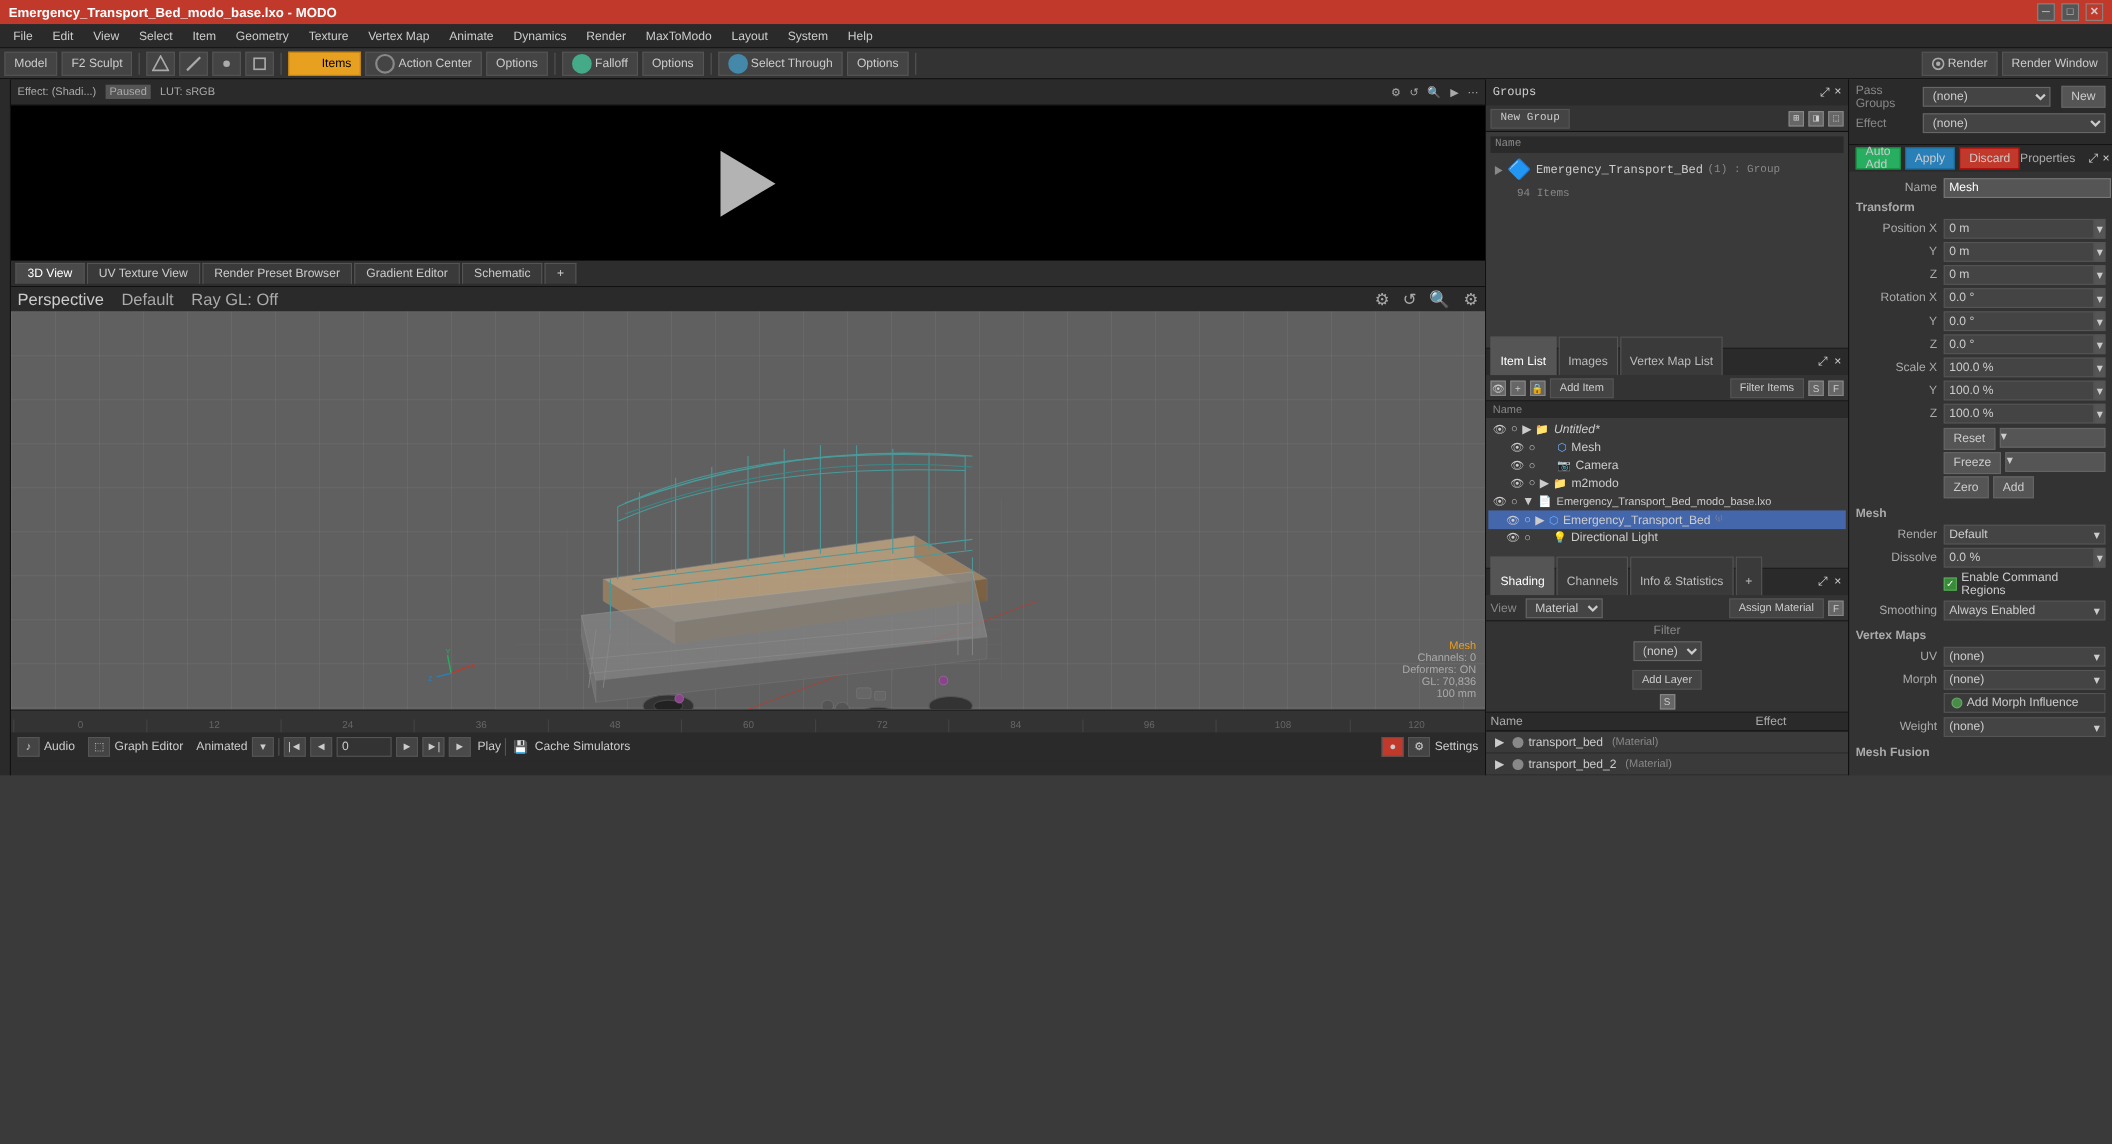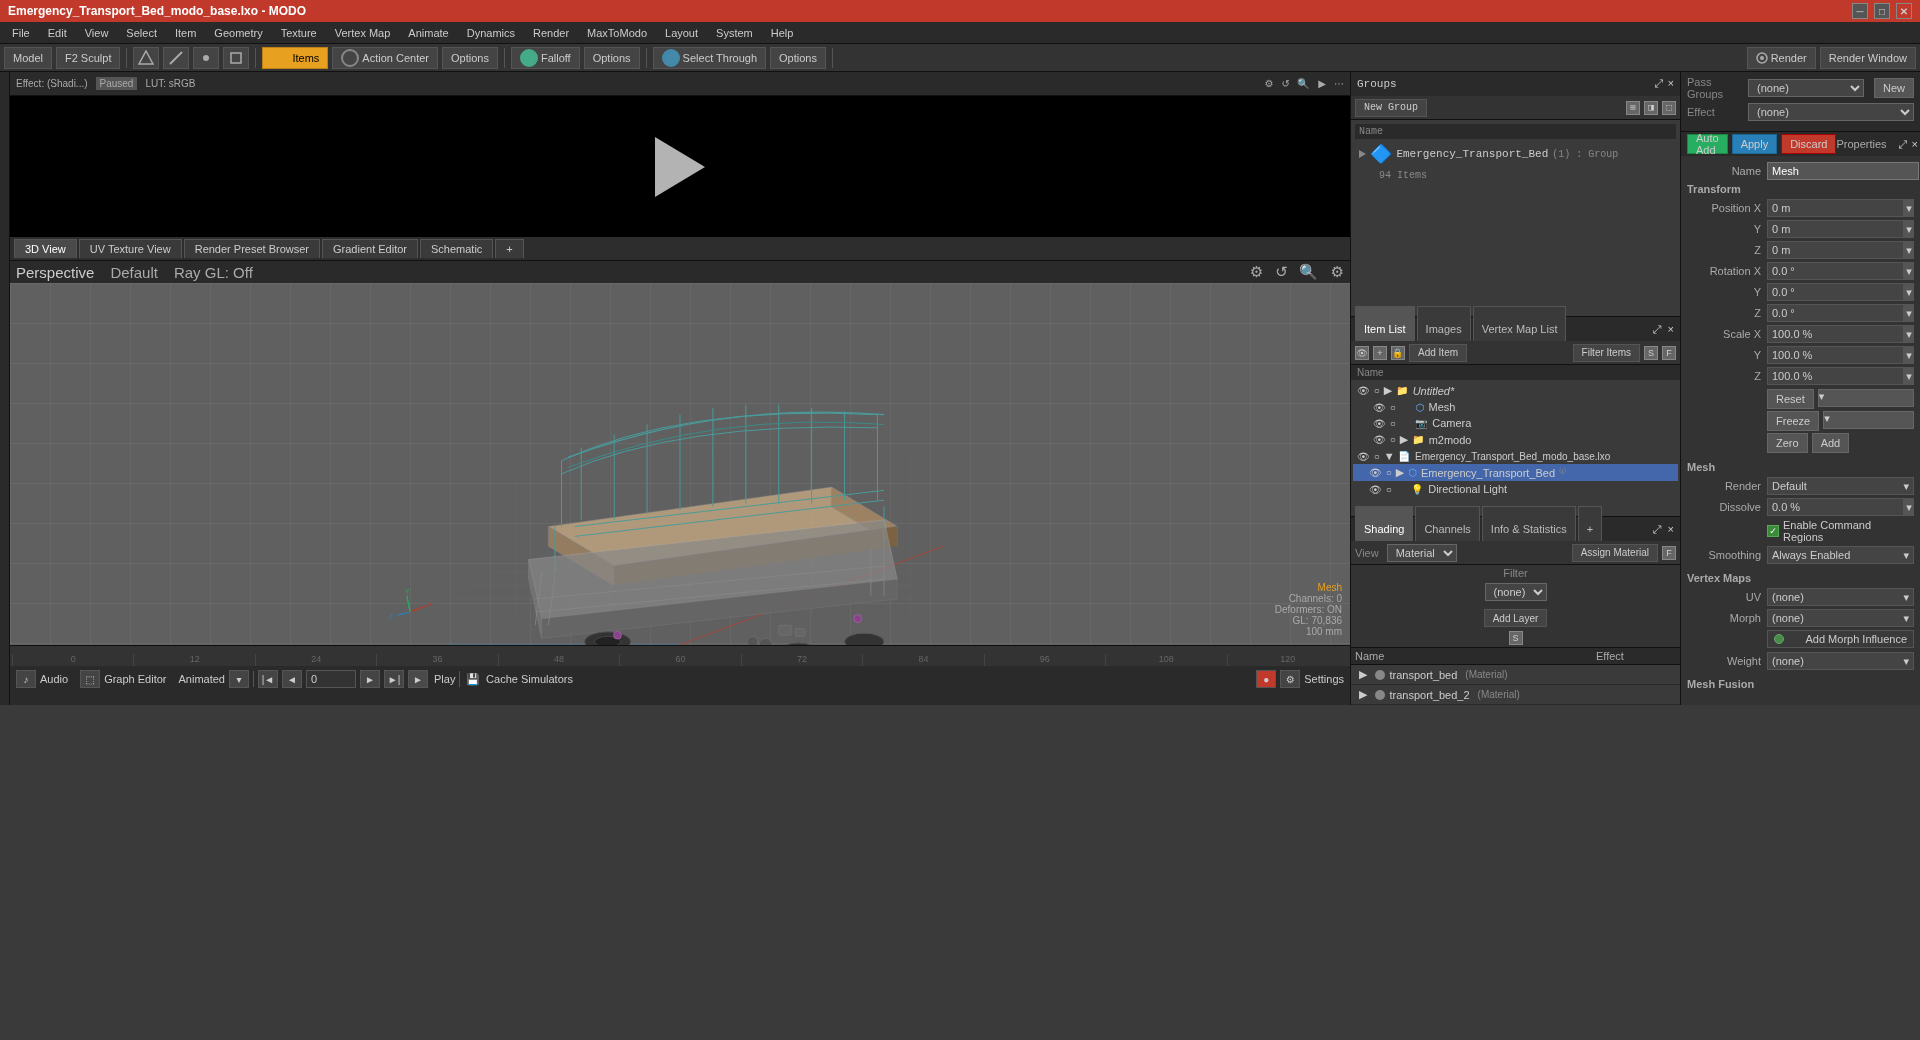--- a/index.html
+++ b/index.html
@@ -564,21 +564,20 @@
     .add-morph-btn {
       display: flex;
       align-items: center;
       gap: 4px;
       background: #3a3a3a;
       border: 1px solid #555;
       padding: 2px 6px;
       cursor: pointer;
       color: #ccc;
       font-size: 11px;
-      justify-content: space-between;
     }
     .add-morph-dot {
       width: 10px; height: 10px;
       border-radius: 50%;
       background: #4a8a4a;
       border: 1px solid #6a6;
     }
 
     .prop-name-input {
       background: #555;

